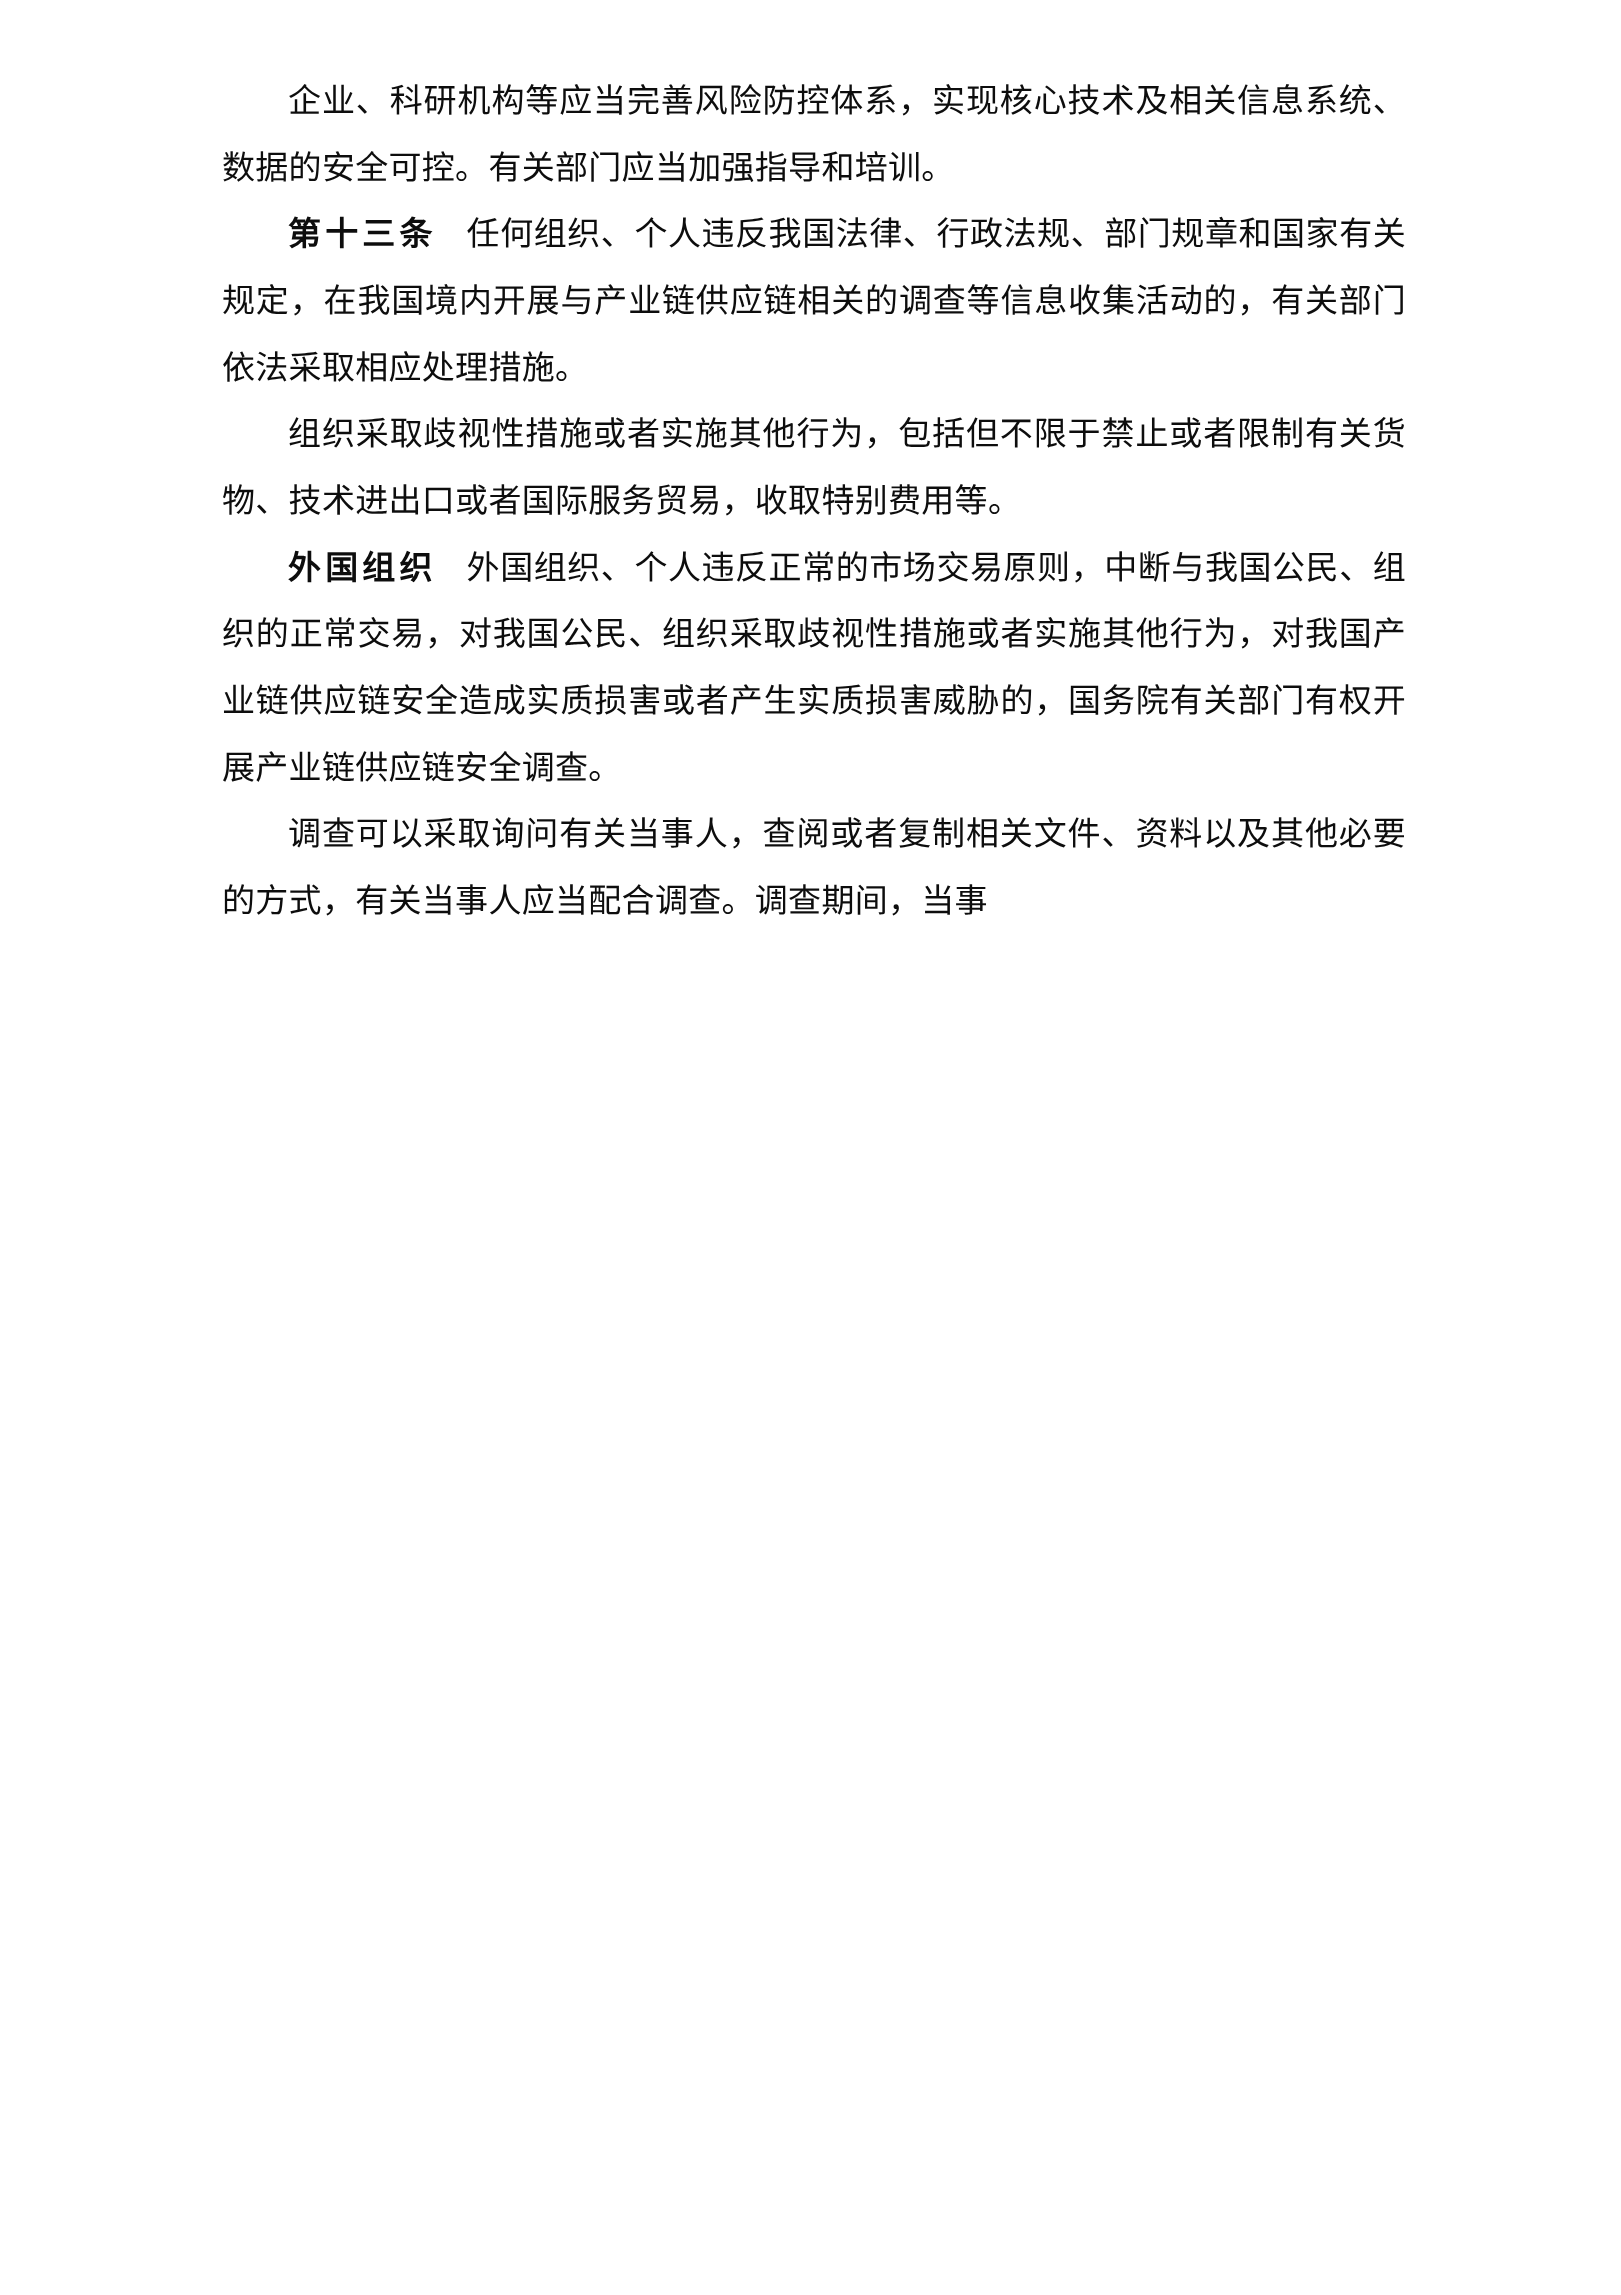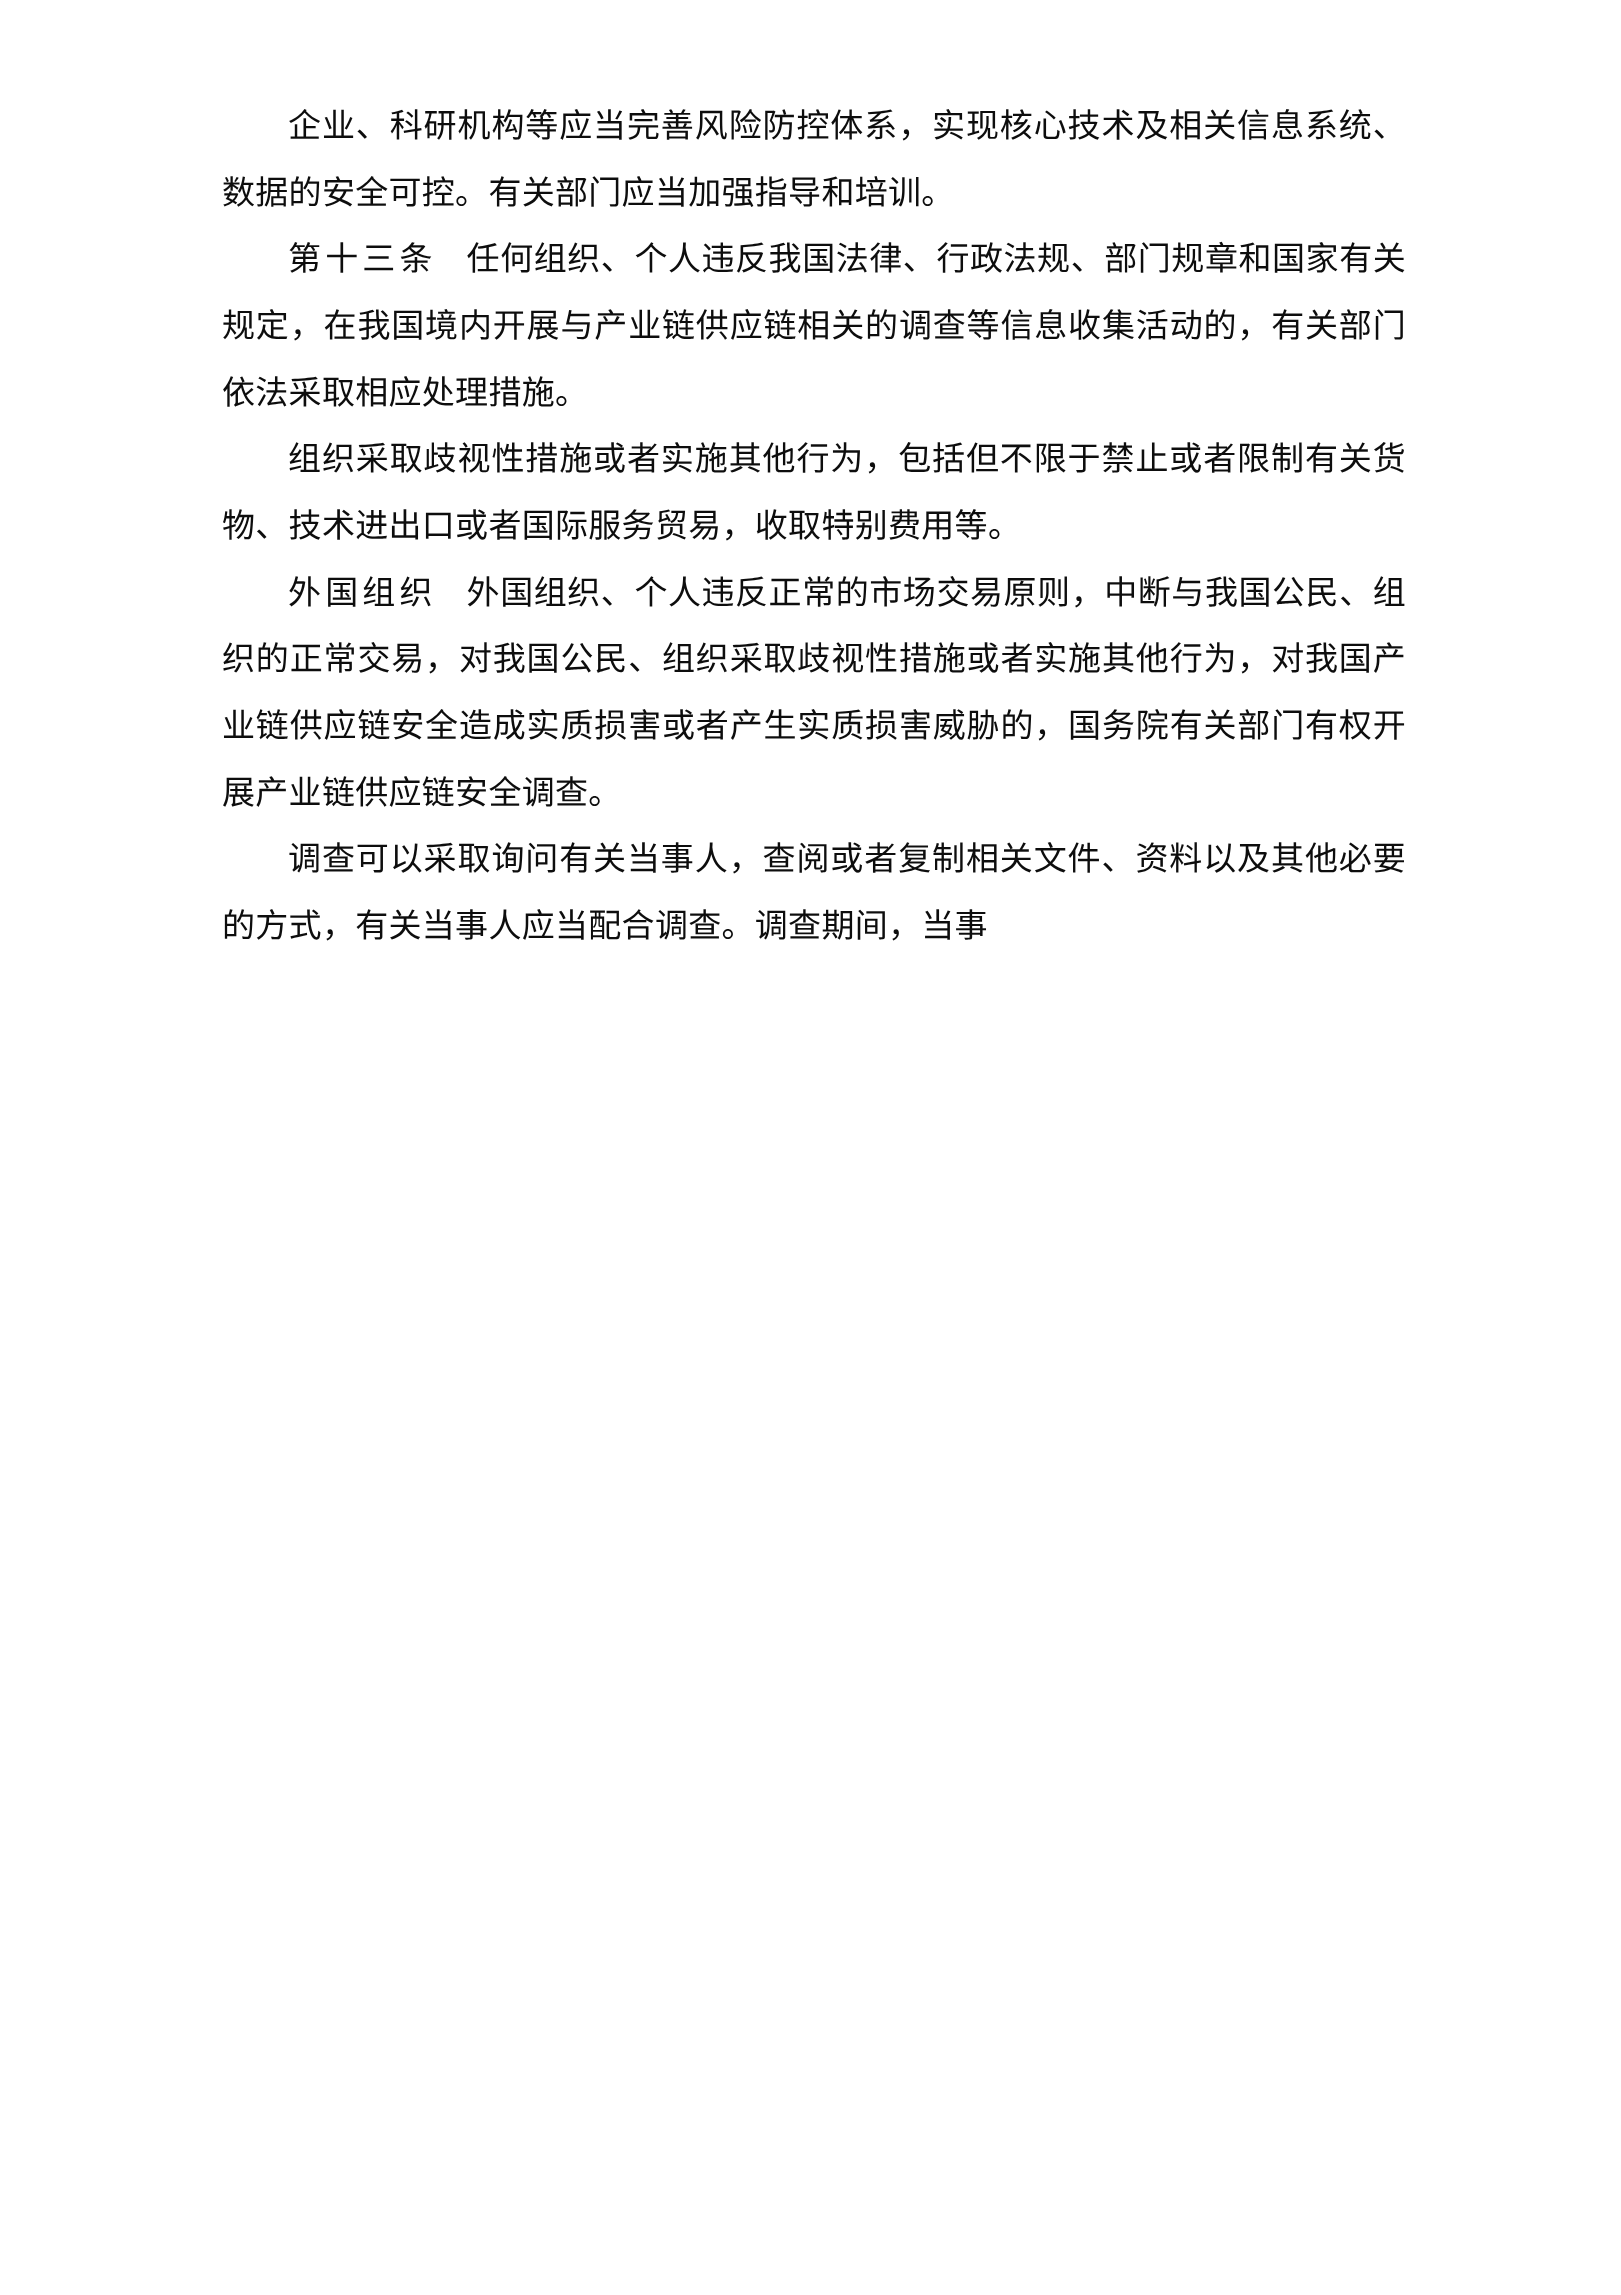--- a/index.html
+++ b/index.html
@@ -6,37 +6,37 @@
     margin: 0;
     padding: 0;
     background: #ffffff;
   }
   .page {
     position: relative;
     width: 1622px;
     height: 2295px;
     background: #ffffff;
     box-sizing: border-box;
-    padding: 93px 216px 118px 222px;
+    padding: 68px 216px 118px 222px;
     font-family: "DejaVu Serif", "Liberation Serif", serif;
     color: #0d0d0d;
   }
   .doc-body {
     font-size: 33px;
     line-height: 2.02;
     text-align: justify;
     text-justify: inter-ideograph;
     letter-spacing: 0.3px;
   }
   .para {
     margin: 0;
     text-indent: 2em;
   }
   .article-label {
-    font-weight: 400;
+    font-weight: 700;
     letter-spacing: 3.9px;
   }
   .gap {
     display: inline-block;
     width: 0.9em;
   }
 </style>
 </head>
 <body>
 

